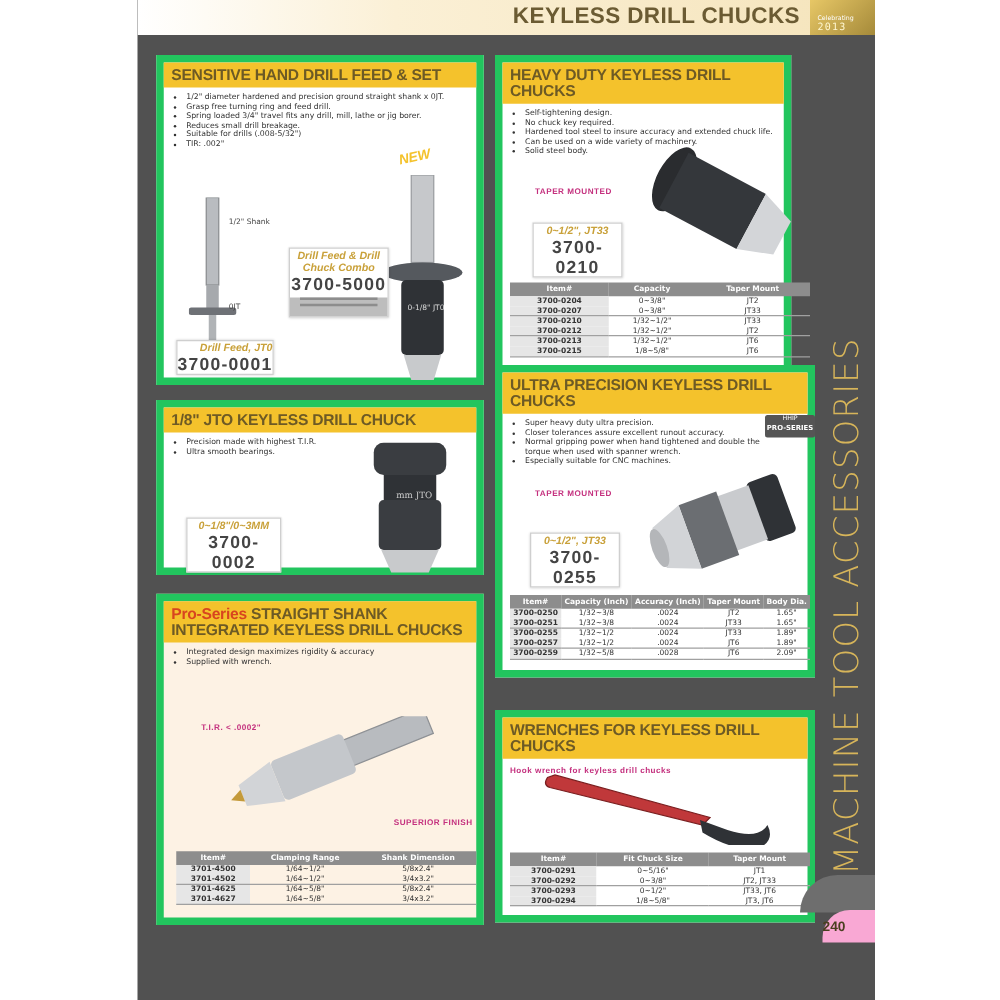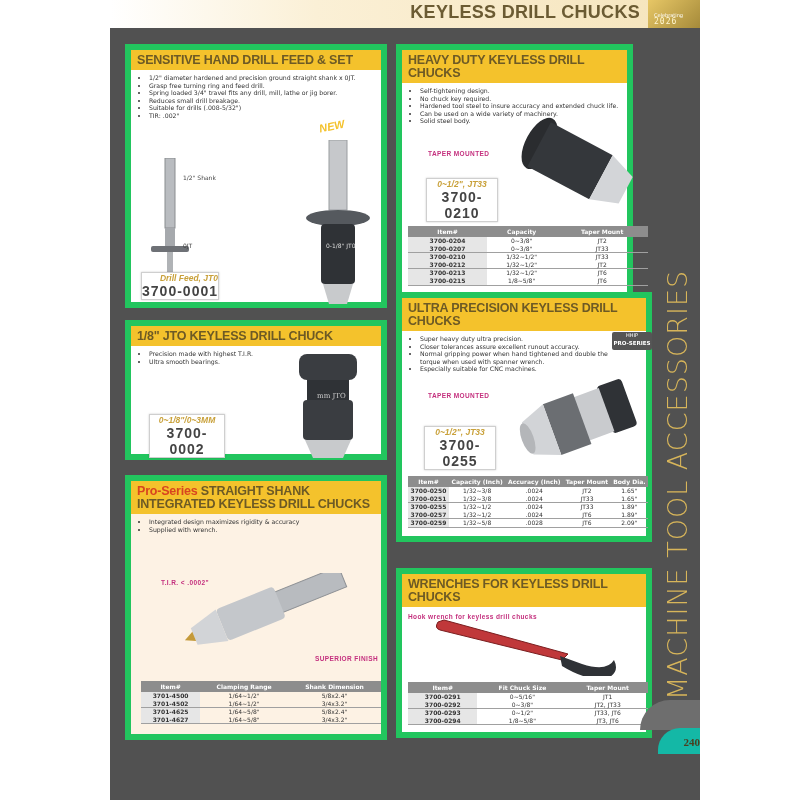--- a/index.html
+++ b/index.html
@@ -22,36 +22,36 @@
   .callout .fine{background:#bdbdbd;height:15px;margin-top:2px;}
   .callout .fine span{display:block;height:2px;margin:3px 8px 0 8px;background:#8d8d8d;}
   .magenta{position:absolute;font-family:"Liberation Sans",sans-serif;font-weight:bold;font-size:6.5px;color:#c4307e;letter-spacing:0.4px;}
   table.spec{position:absolute;border-collapse:collapse;font-size:6px;color:#333;}
   table.spec th{background:#8d8d8d;color:#fff;font-weight:bold;font-size:6px;padding:2px 2px;line-height:7px;}
   table.spec td{text-align:center;padding:0 2px;line-height:7.6px;}
   table.spec td.item{background:#e6e6e6;font-weight:bold;}
   table.spec tr.sep td{border-top:1px solid #a0a0a0;}
   table.spec tr.last td{border-bottom:1px solid #a0a0a0;}
   .side-text{position:absolute;left:552px;top:700px;transform:rotate(-90deg);transform-origin:left top;font-family:"DejaVu Sans",sans-serif;font-size:27px;color:#d7b55a;letter-spacing:1px;white-space:nowrap;font-weight:200;}
-  .page-num{position:absolute;left:548px;top:728px;width:42px;height:26px;background:#14b8a6;border-radius:22px 0 0 0;font-family:Liberation Serif, serif;font-weight:bold;font-size:11px;color:#4a3f20;text-align:right;line-height:28px;}
+  .page-num{position:absolute;left:548px;top:728px;width:42px;height:26px;background:#f9a8d4;border-radius:22px 0 0 0;font-family:Liberation Sans, sans-serif;font-weight:bold;font-size:11px;color:#4a3f20;text-align:left;line-height:28px;}
   .gear-strip{position:absolute;left:530px;top:700px;width:60px;height:30px;background:#6e6e6e;border-radius:30px 0 0 0;}
   .img{position:absolute;}
   .new-tag{position:absolute;font-family:"Liberation Sans",sans-serif;font-weight:bold;font-style:italic;font-size:11px;color:#f4c22c;transform:rotate(-12deg);}
   .label-line{position:absolute;font-size:6px;color:#444;}
 </style>
 </head>
 <body>
 
 <div class="page">
 
   <div class="page-header">
     <div class="page-title">KEYLESS DRILL CHUCKS</div>
     <div class="badge-2022">
       <span class="cel">Celebrating</span>
-      <span class="yr">2026</span>
+      <span class="yr">2013</span>
     </div>
   </div>
 
   <div class="panel" style="left:15px;top:44px;width:262px;height:264px;">
     <div class="panel-title">SENSITIVE HAND DRILL FEED &amp; SET</div>
     <ul class="bullets">
       <li>1/2" diameter hardened and precision ground straight shank x 0JT.</li>
       <li>Grasp free turning ring and feed drill.</li>
       <li>Spring loaded 3/4" travel fits any drill, mill, lathe or jig borer.</li>
       <li>Reduces small drill breakage.</li>
@@ -69,20 +69,28 @@
     <div class="label-line" style="left:52px;top:192px;">0JT</div>
 
     <svg class="img" style="left:172px;top:90px;" width="70" height="170">
       <rect x="26" y="0" width="18" height="70" fill="#c6c8cb" stroke="#9a9da0"></rect>
       <ellipse cx="35" cy="78" rx="32" ry="8" fill="#55595e"></ellipse>
       <rect x="18" y="84" width="34" height="60" rx="4" fill="#2f3236"></rect>
       <path d="M20 144 L50 144 L44 164 L26 164 Z" fill="#c8cacc"></path>
       <text x="23" y="108" font-size="6" fill="#ddd" font-family="DejaVu Sans, sans-serif">0-1/8" JT0</text>
     </svg>
     <div class="new-tag" style="left:188px;top:70px;">NEW</div>
+    <div class="callout" style="left:100px;top:148px;width:78px;">
+      <div class="spec">Drill Feed &amp; Drill Chuck Combo</div>
+      <div class="pn">3700-5000</div>
+      <div class="fine">
+          <span></span>
+          <span></span>
+        </div>
+    </div>
     <div class="callout" style="left:10px;top:222px;width:76px;text-align:right;">
       <div class="spec">Drill Feed, JT0</div>
       <div class="pn">3700-0001</div>
     </div>
   </div>
 
   <div class="panel" style="left:15px;top:320px;width:262px;height:140px;">
     <div class="panel-title">1/8" JTO KEYLESS DRILL CHUCK</div>
     <ul class="bullets">
       <li>Precision made with highest T.I.R.</li>

